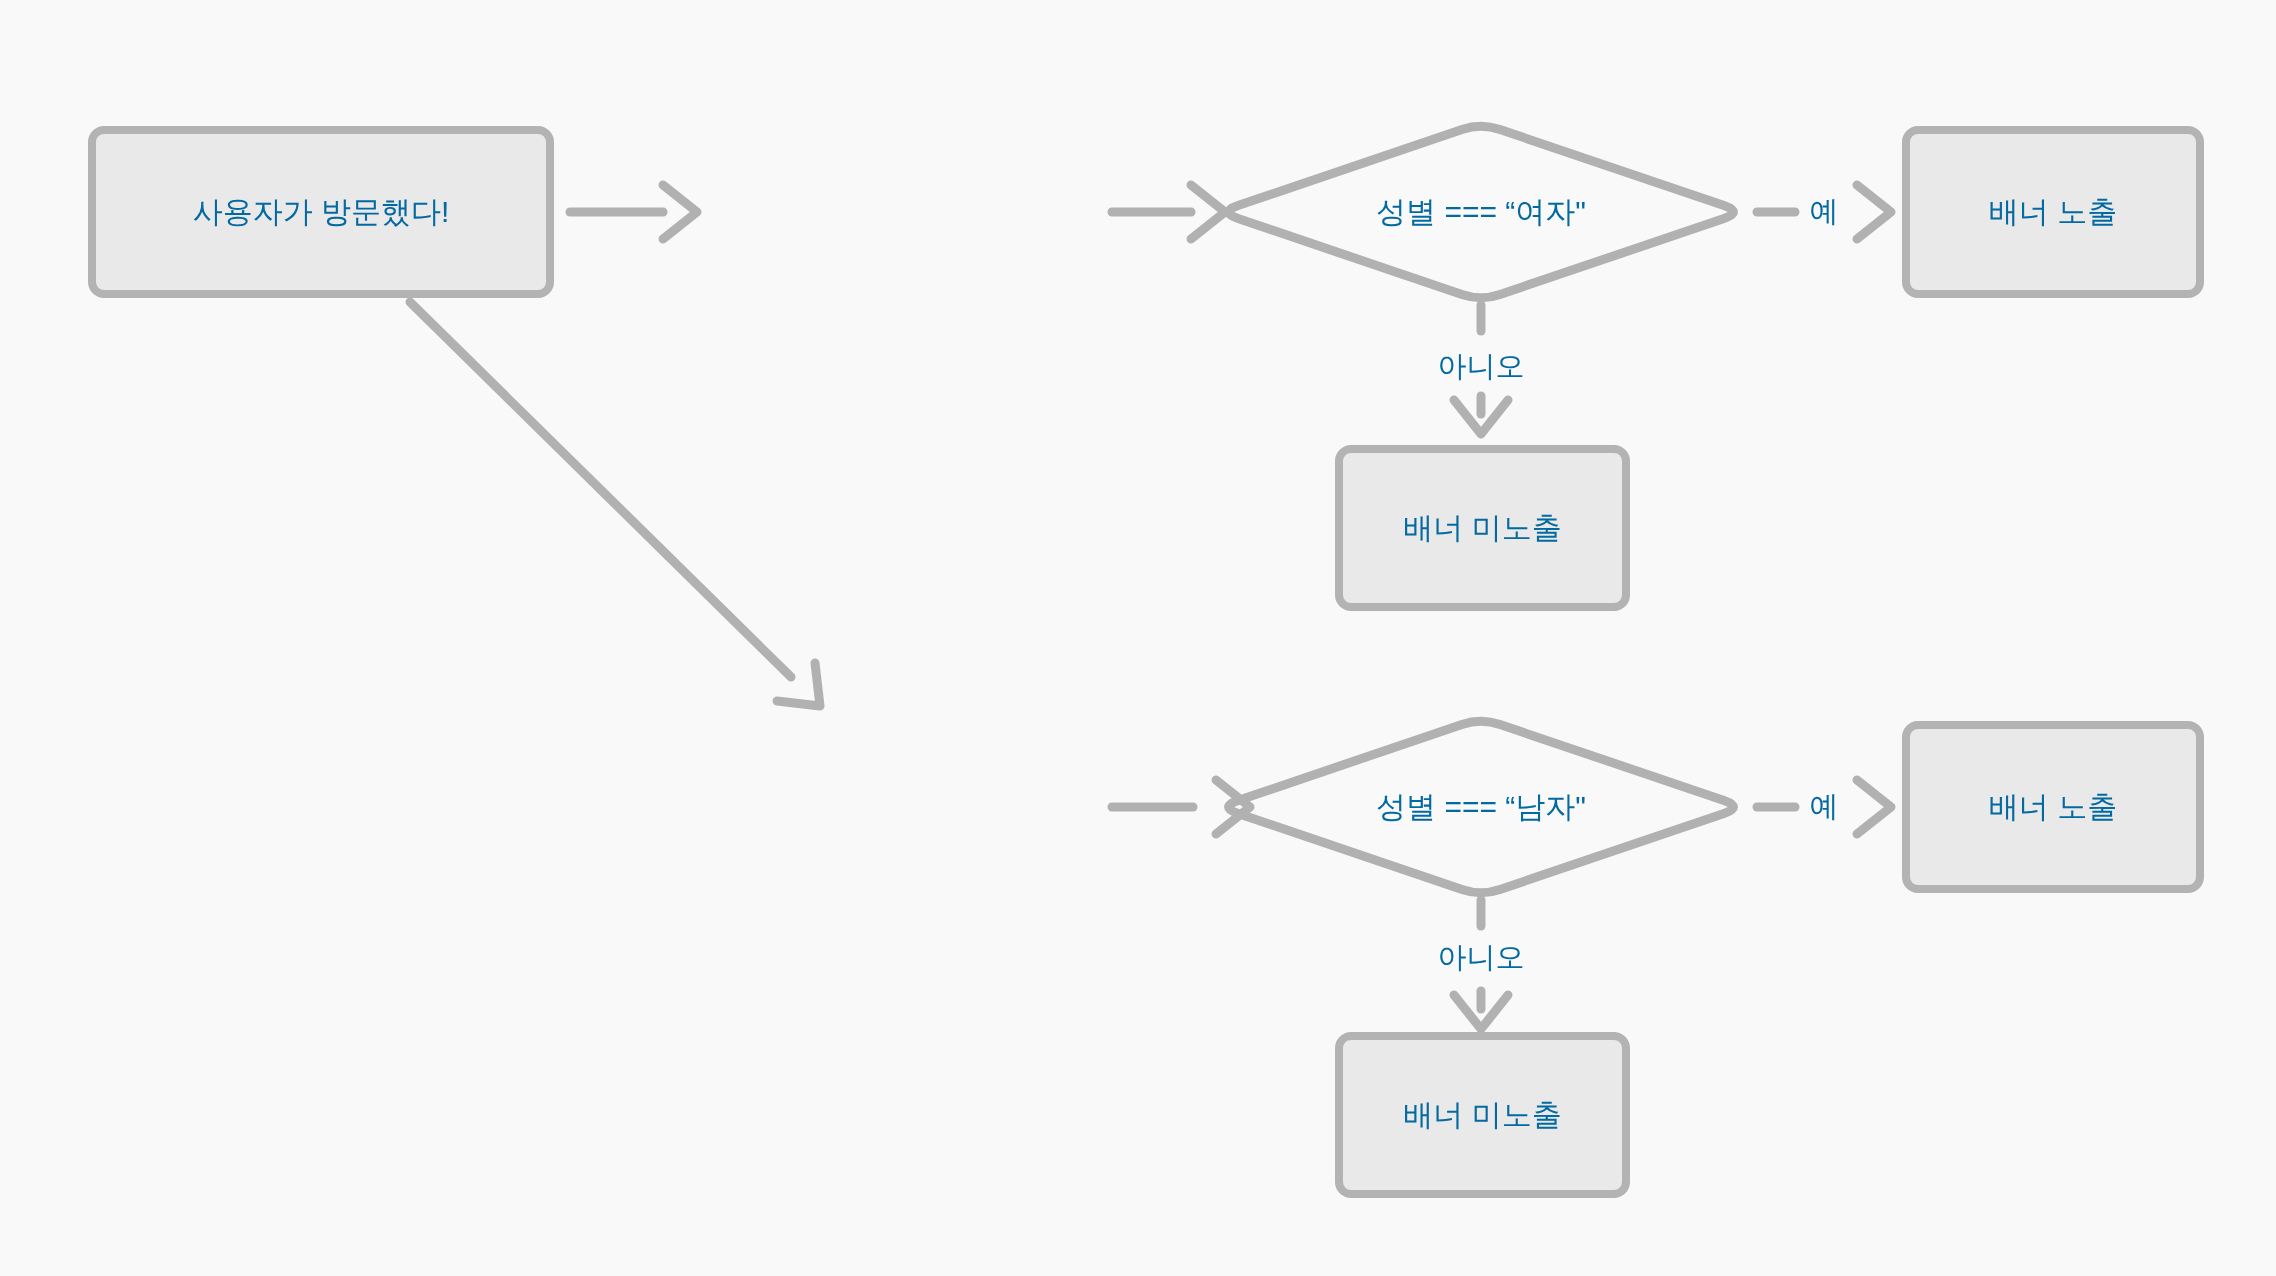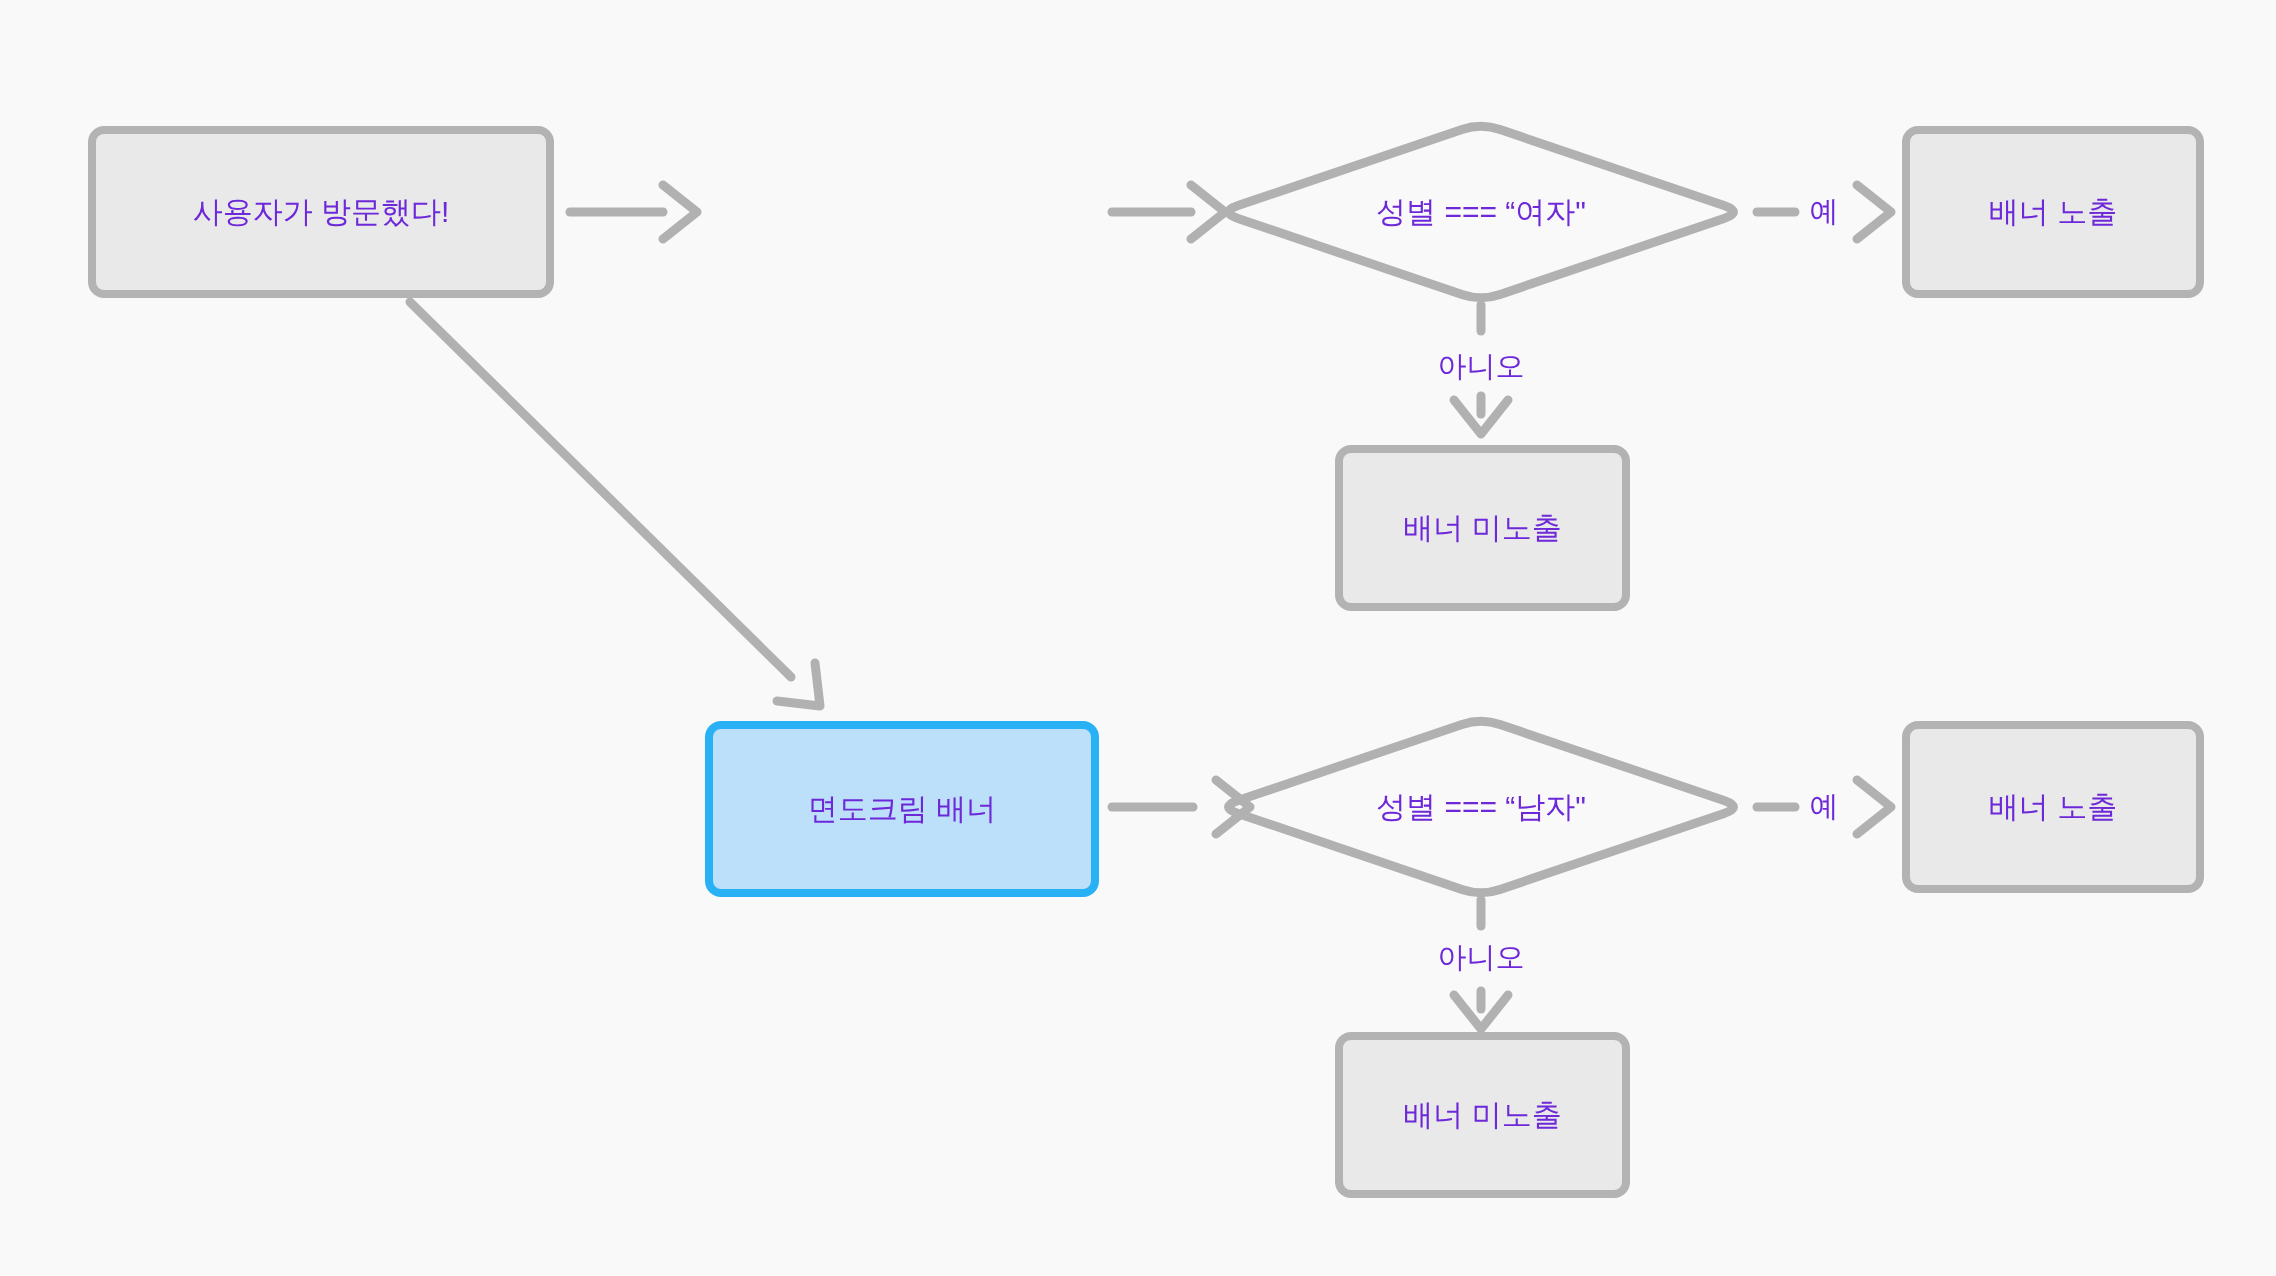--- a/index.html
+++ b/index.html
@@ -2,21 +2,21 @@
 <html><head>
 <meta charset="utf-8">
 <style>
   html, body { margin: 0; padding: 0; }
   .stage {
     position: relative;
     width: 2276px;
     height: 1276px;
     background: #f9f9f9;
     font-family: "Liberation Sans", "DejaVu Sans", sans-serif;
-    color: #6d28d9;
+    color: #0369a1;
     overflow: hidden;
   }
   svg.layer {
     position: absolute;
     left: 0; top: 0;
     width: 2276px; height: 1276px;
   }
   .node {
     position: absolute;
     display: flex;
@@ -114,23 +114,20 @@
   </div>
 
   <div class="edge-label" style="left:1824px; top:212px;">예</div>
 
   <div class="edge-label" style="left:1481px; top:367px;">아니오</div>
 
   <div class="node" style="left:1335px; top:445px; width:295px; height:166px;">
     <span>배너 미노출</span>
   </div>
 
-  <div class="node blue" style="left:705px; top:721px; width:394px; height:176px;">
-    <span>면도크림 배너</span>
-  </div>
 
   <div class="diamond-label" style="left:1481px; top:807px;">성별 === “남자"</div>
 
   <div class="node" style="left:1902px; top:721px; width:302px; height:172px;">
     <span>배너 노출</span>
   </div>
 
   <div class="edge-label" style="left:1824px; top:807px;">예</div>
 
   <div class="edge-label" style="left:1481px; top:958px;">아니오</div>

